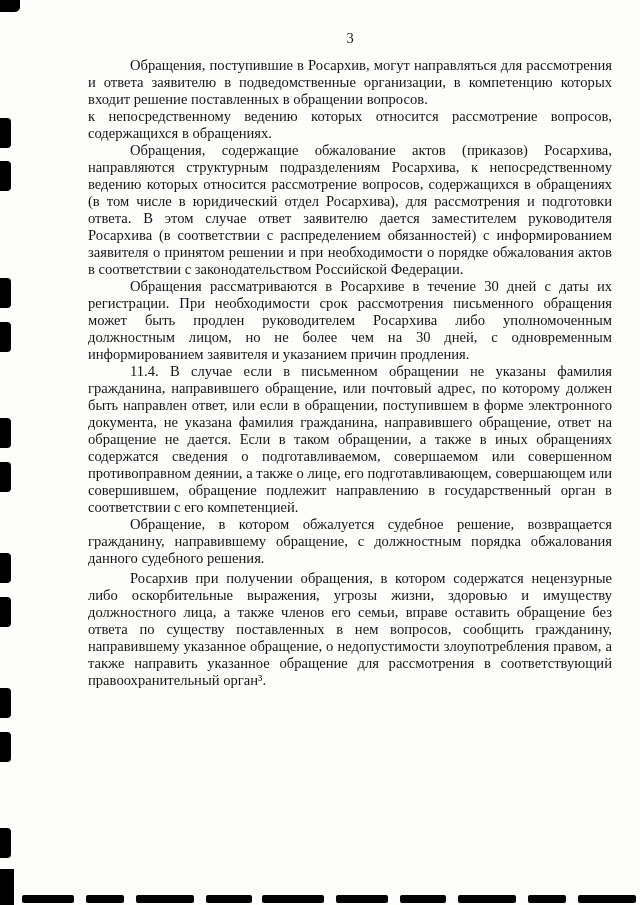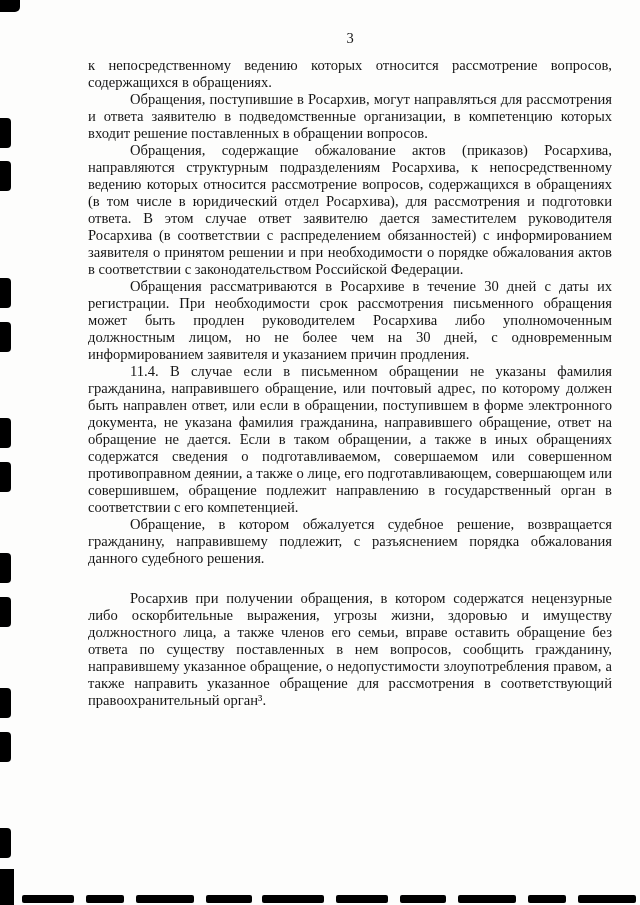--- a/index.html
+++ b/index.html
@@ -30,21 +30,21 @@
     position: absolute;
     top: 57px;
     left: 88px;
     width: 524px;
     font-size: 14.6px;
     line-height: 17px;
     text-align: justify;
   }
   .para { text-indent: 42px; }
   .para.no-indent { text-indent: 0; }
-  .para.last-para { margin-top: 23px; }
+  .para.last-para { margin-top: 3px; }
 
   
   .edge-mark {
     position: absolute;
     left: 0;
     width: 11px;
     height: 30px;
     background: #000;
     border-radius: 0 4px 4px 0;
   }
@@ -70,26 +70,26 @@
   }
 </style>
 </head>
 <body>
 
 <div class="page">
 
   <div class="page-number">3</div>
 
   <div class="text-block">
+    <p class="para">Обращения, поступившие в Росархив, могут направляться для рассмотрения и ответа заявителю в подведомственные организации, в компетенцию которых входит решение поставленных в обращении вопросов.</p>
     <p class="para no-indent">к непосредственному ведению которых относится рассмотрение вопросов, содержащихся в обращениях.</p>
-    <p class="para">Обращения, поступившие в Росархив, могут направляться для рассмотрения и ответа заявителю в подведомственные организации, в компетенцию которых входит решение поставленных в обращении вопросов.</p>
     <p class="para">Обращения, содержащие обжалование актов (приказов) Росархива, направляются структурным подразделениям Росархива, к непосредственному ведению которых относится рассмотрение вопросов, содержащихся в обращениях (в том числе в юридический отдел Росархива), для рассмотрения и подготовки ответа. В этом случае ответ заявителю дается заместителем руководителя Росархива (в соответствии с распределением обязанностей) с информированием заявителя о принятом решении и при необходимости о порядке обжалования актов в соответствии с законодательством Российской Федерации.</p>
     <p class="para">Обращения рассматриваются в Росархиве в течение 30 дней с даты их регистрации. При необходимости срок рассмотрения письменного обращения может быть продлен руководителем Росархива либо уполномоченным должностным лицом, но не более чем на 30 дней, с одновременным информированием заявителя и указанием причин продления.</p>
     <p class="para">11.4. В случае если в письменном обращении не указаны фамилия гражданина, направившего обращение, или почтовый адрес, по которому должен быть направлен ответ, или если в обращении, поступившем в форме электронного документа, не указана фамилия гражданина, направившего обращение, ответ на обращение не дается. Если в таком обращении, а также в иных обращениях содержатся сведения о подготавливаемом, совершаемом или совершенном противоправном деянии, а также о лице, его подготавливающем, совершающем или совершившем, обращение подлежит направлению в государственный орган в соответствии с его компетенцией.</p>
-    <p class="para">Обращение, в котором обжалуется судебное решение, возвращается гражданину, направившему подлежит, с разъяснением порядка обжалования данного судебного решения.</p>
+    <p class="para">Обращение, в котором обжалуется судебное решение, возвращается гражданину, направившему обращение, с должностным порядка обжалования данного судебного решения.</p>
     <p class="para last-para">Росархив при получении обращения, в котором содержатся нецензурные либо оскорбительные выражения, угрозы жизни, здоровью и имуществу должностного лица, а также членов его семьи, вправе оставить обращение без ответа по существу поставленных в нем вопросов, сообщить гражданину, направившему указанное обращение, о недопустимости злоупотребления правом, а также направить указанное обращение для рассмотрения в соответствующий правоохранительный орган³.</p>
   </div>
 
   <div class="corner-tl"></div>
   <div class="edge-mark" style="top:118px"></div>
   <div class="edge-mark" style="top:161px"></div>
   <div class="edge-mark" style="top:278px"></div>
   <div class="edge-mark" style="top:322px"></div>
   <div class="edge-mark" style="top:418px"></div>
   <div class="edge-mark" style="top:462px"></div>

